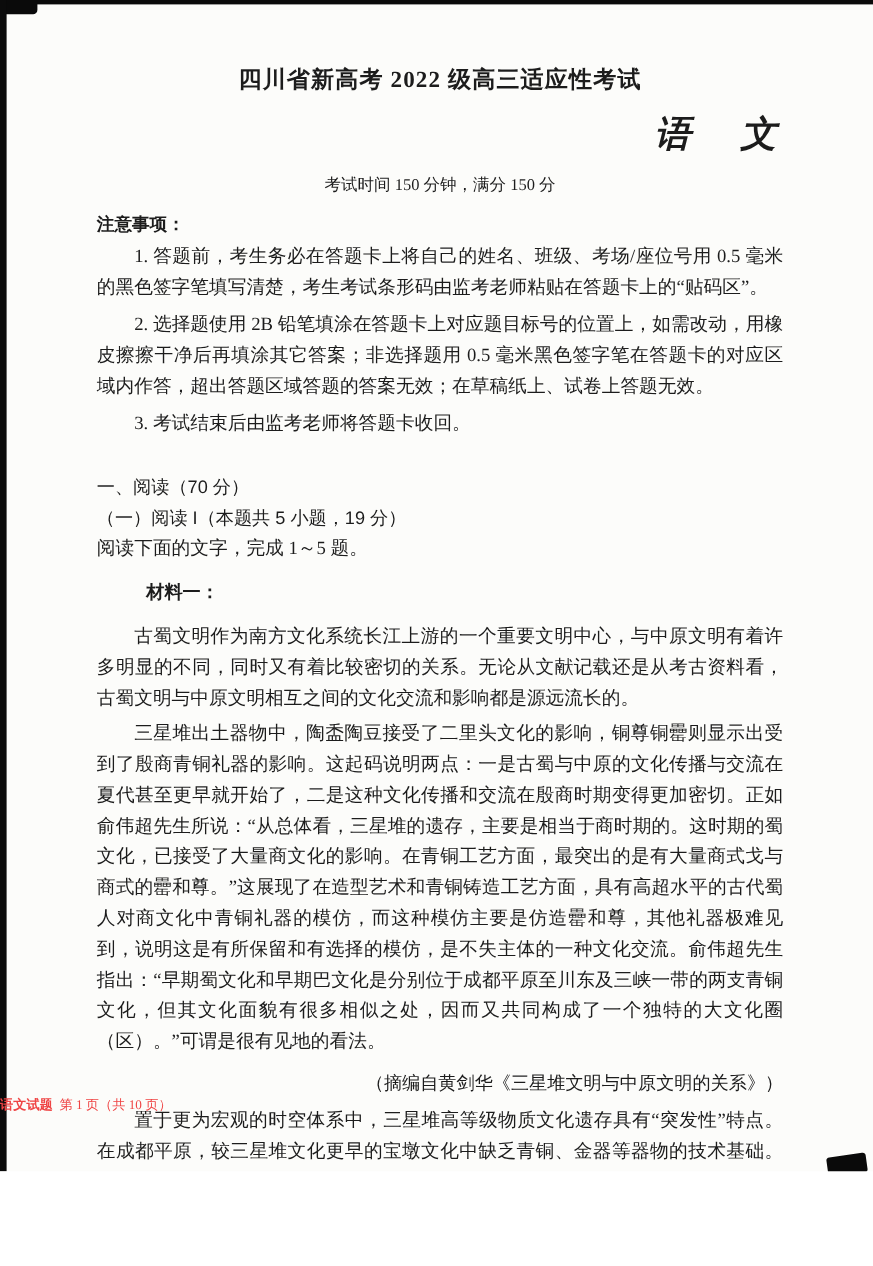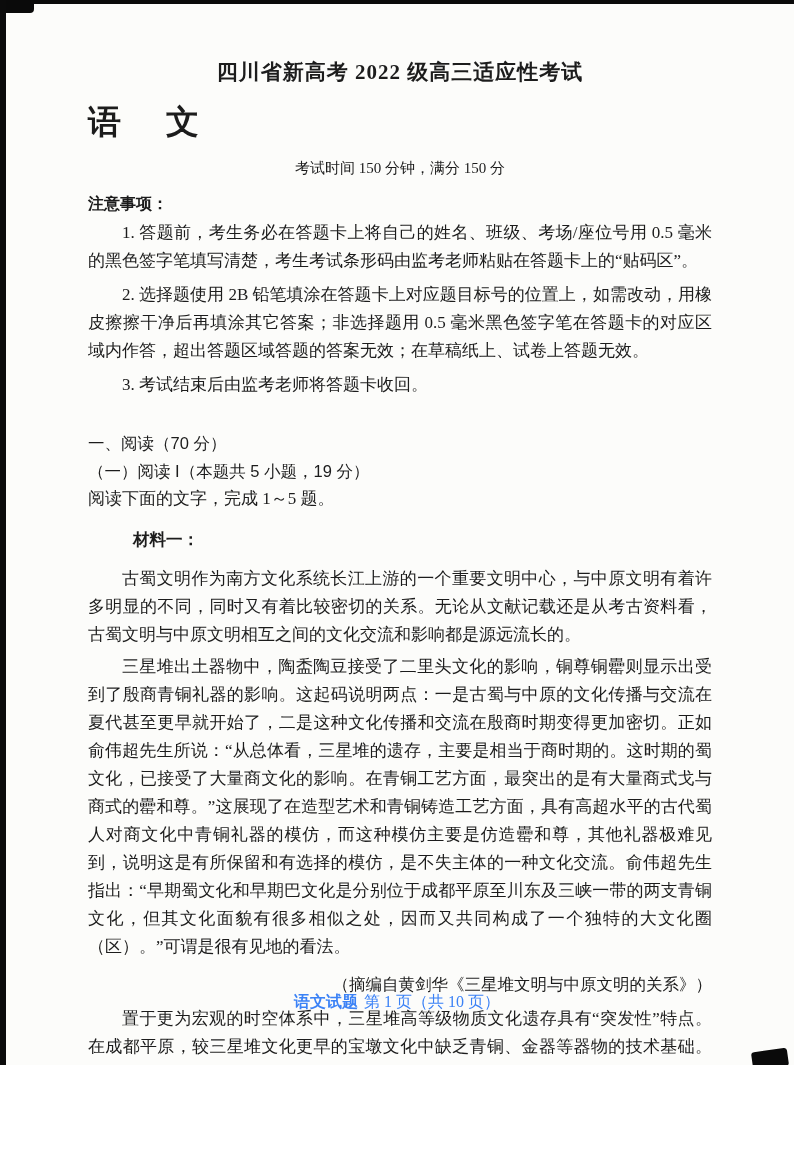--- a/index.html
+++ b/index.html
@@ -23,25 +23,26 @@
 
   .title {
     margin: 0 0 14px 0;
     text-align: center;
     font-family: "Liberation Serif", serif;
     font-size: 21px;
     font-weight: bold;
     letter-spacing: 1px;
   }
   .subject {
-    text-align: left;
+    text-align: right;
     font-size: 33px;
     font-weight: bold;
     letter-spacing: 6px;
     margin: 6px 0 14px 0;
+    font-style: italic;
   }
   .exam-info {
     text-align: center;
     font-size: 15px;
     margin-bottom: 16px;
   }
   .notice-heading {
     font-family: "Liberation Sans", sans-serif;
     font-weight: bold;
     font-size: 16px;
@@ -82,23 +83,23 @@
     font-size: 16.5px;
     line-height: 28px;
     text-align: right;
     margin: 10px 0 6px 0;
   }
   .footer {
     position: absolute;
     bottom: 52px;
     left: 0;
     right: 0;
-    text-align: center;
-    font-size: 16px;
-    color: #3b82f6;
+    text-align: left;
+    font-size: 12px;
+    color: #ef4444;
   }
   .footer .footer-label {
     font-family: "Liberation Sans", sans-serif;
     font-weight: bold;
     margin-right: 6px;
   }
   .footer .footer-pageinfo {
     font-family: "Liberation Serif", serif;
   }
 </style>

